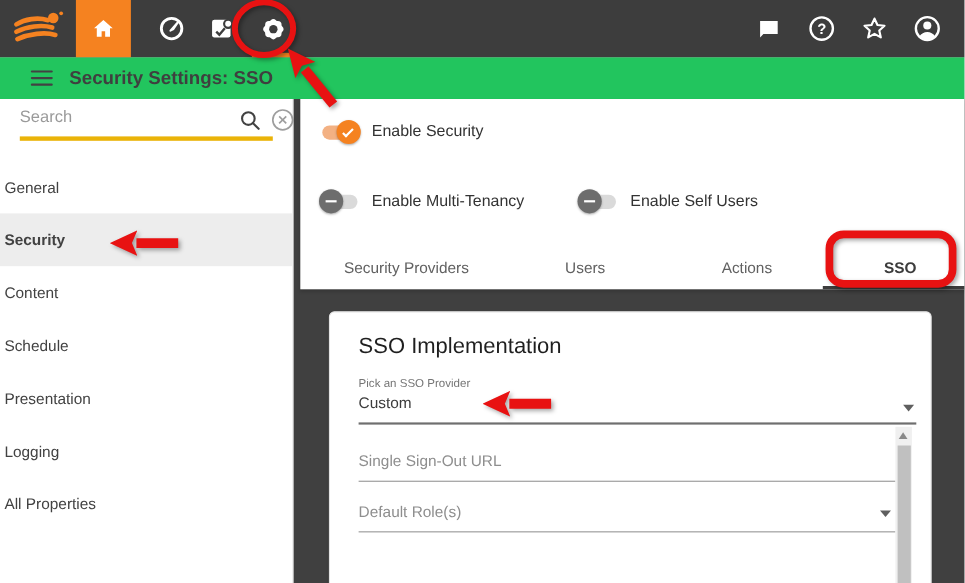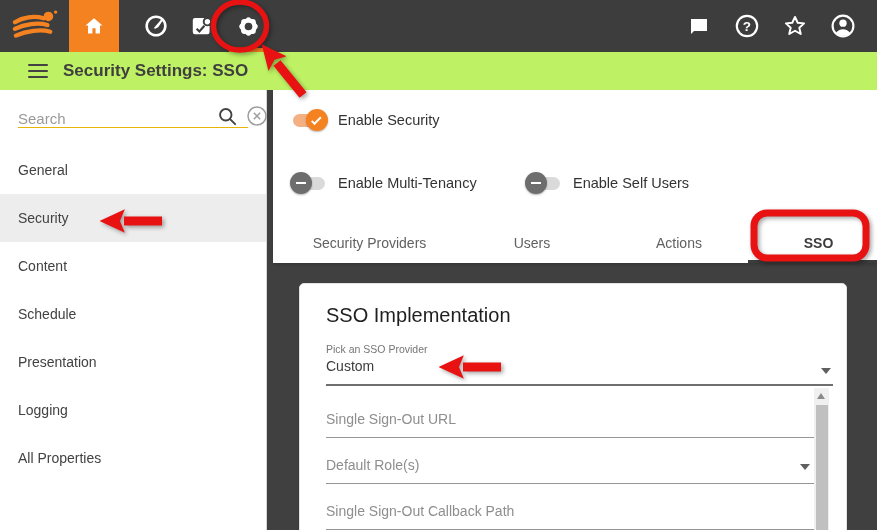--- a/index.html
+++ b/index.html
@@ -11,35 +11,35 @@
   .logo-box { width:69px; display:flex; align-items:center; justify-content:center; cursor:pointer; }
   .nav-tab { width:50px; display:flex; align-items:center; justify-content:center; position:relative; cursor:pointer; }
   .nav-tab.icon-only { width:46px; }
   .nav-tab.active-home { background:#f58220; }
   .nav-tab.settings-tab::after { content:""; position:absolute; left:4px; right:4px; bottom:0; height:4px; background:#f58220; }
   .top-spacer { flex:1; }
   .top-right { display:flex; align-items:center; padding-right:10px; }
   .top-icon { width:48px; height:52px; display:flex; align-items:center; justify-content:center; cursor:pointer; }
 
   
-  .pageheader { height:38px; background:#bef264; display:flex; align-items:center; }
+  .pageheader { height:38px; background:#22c55e; display:flex; align-items:center; }
   .hamburger { width:20px; margin-left:28px; display:flex; flex-direction:column; gap:3.5px; cursor:pointer; }
   .hamburger span { display:block; height:2.4px; background:#424242; border-radius:1px; }
   .page-title { margin-left:15px; font-size:17px; font-weight:700; color:#3f3f3f; }
 
   
   .body-row { display:flex; height:440px; }
   .sidebar { width:267px; background:#fff; border-right:1px solid #d6d6d6; }
-  .search-row { position:relative; margin:8px 18px 0 18px; height:30px; border-bottom:1px solid #eab308; display:flex; align-items:flex-end; }
+  .search-row { position:relative; margin:8px 18px 0 18px; height:30px; border-bottom:4px solid #eab308; display:flex; align-items:flex-start; }
   .search-input { flex:1; border:none; outline:none; background:transparent; font-size:15px; color:#424242; font-family:inherit; }
   .search-input::placeholder { color:#9a9a9a; }
   .search-icons { display:flex; align-items:center; gap:8px; }
   .side-items { margin-top:18px; }
-  .side-item { height:48px; display:flex; align-items:center; padding-left:18px; font-size:14px; color:#424242; cursor:pointer; }
-  .side-item.selected { background:#ededed; }
+  .side-item { height:48px; display:flex; align-items:center; padding-left:4px; font-size:14px; color:#424242; cursor:pointer; }
+  .side-item.selected { background:#ededed;font-weight:bold; }
 
   
   .main { flex:1; position:relative; background:#404040; }
   .panel { position:relative; margin-left:6px; height:173px; background:#fff; box-shadow:0 2px 3px rgba(0,0,0,0.15); }
   .toggle-row { position:absolute; display:flex; align-items:center; gap:13px; }
   .toggle-row.r1 { left:20px; top:22px; }
   .toggle-row.r2a { left:20px; top:85px; }
   .toggle-row.r2b { left:255px; top:85px; }
   .toggle-label { font-size:14.5px; color:#333; }
   .toggle { position:relative; width:32px; height:13px; border-radius:7px; cursor:pointer; }
@@ -230,23 +230,20 @@
           </div>
         </div>
         <div class="fields-region">
           <div class="field-row">
             <input class="field-input" placeholder="Single Sign-Out URL" style="">
           </div>
           <div class="field-row">
             <input class="field-input" placeholder="Default Role(s)" style="">
             <div class="caret"></div>
           </div>
-          <div class="field-row">
-            <input class="field-input" placeholder="Single Sign-Out Callback Path" style="">
-          </div>
         </div>
         <div class="scrollbar">
           <div class="scroll-up"></div>
           <div class="scroll-thumb"></div>
         </div>
       </section>
     </main>
   </div>
 
   <svg class="annotations" viewBox="0 0 877 530" width="877" height="530">

